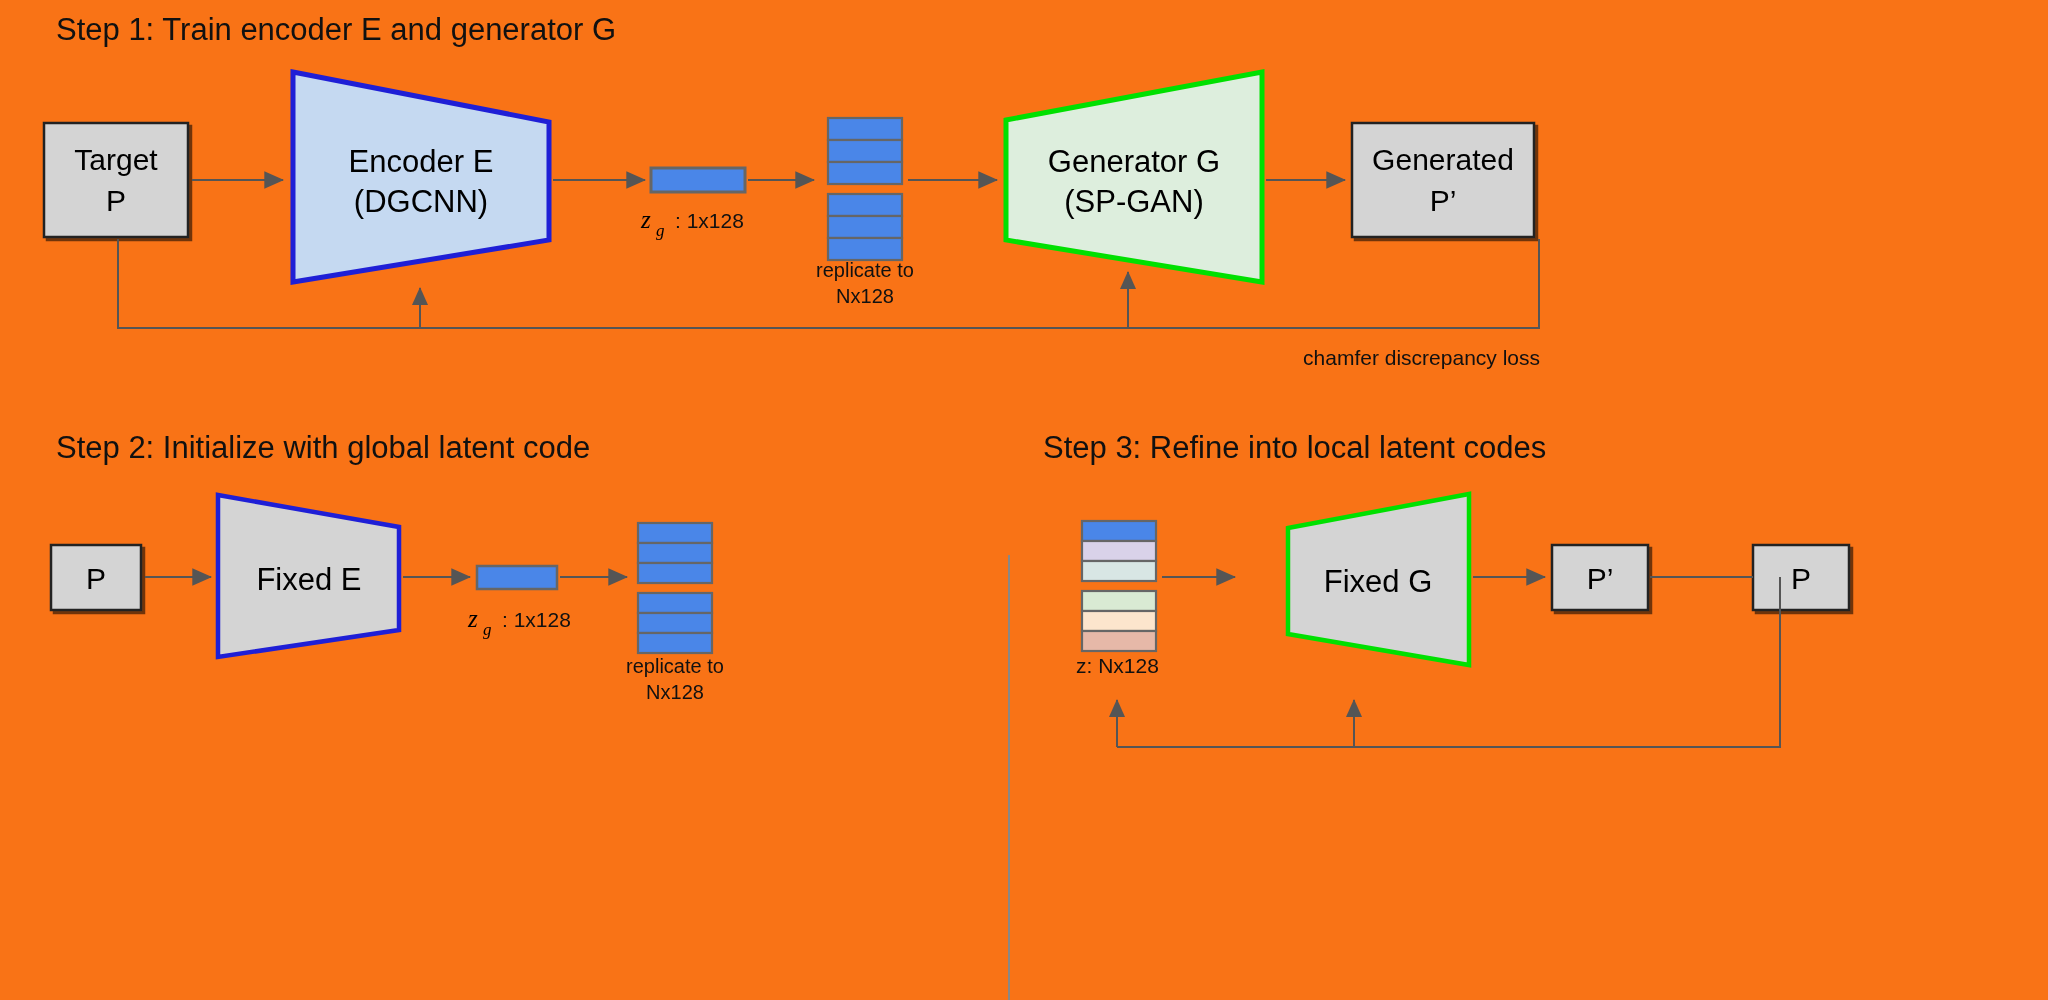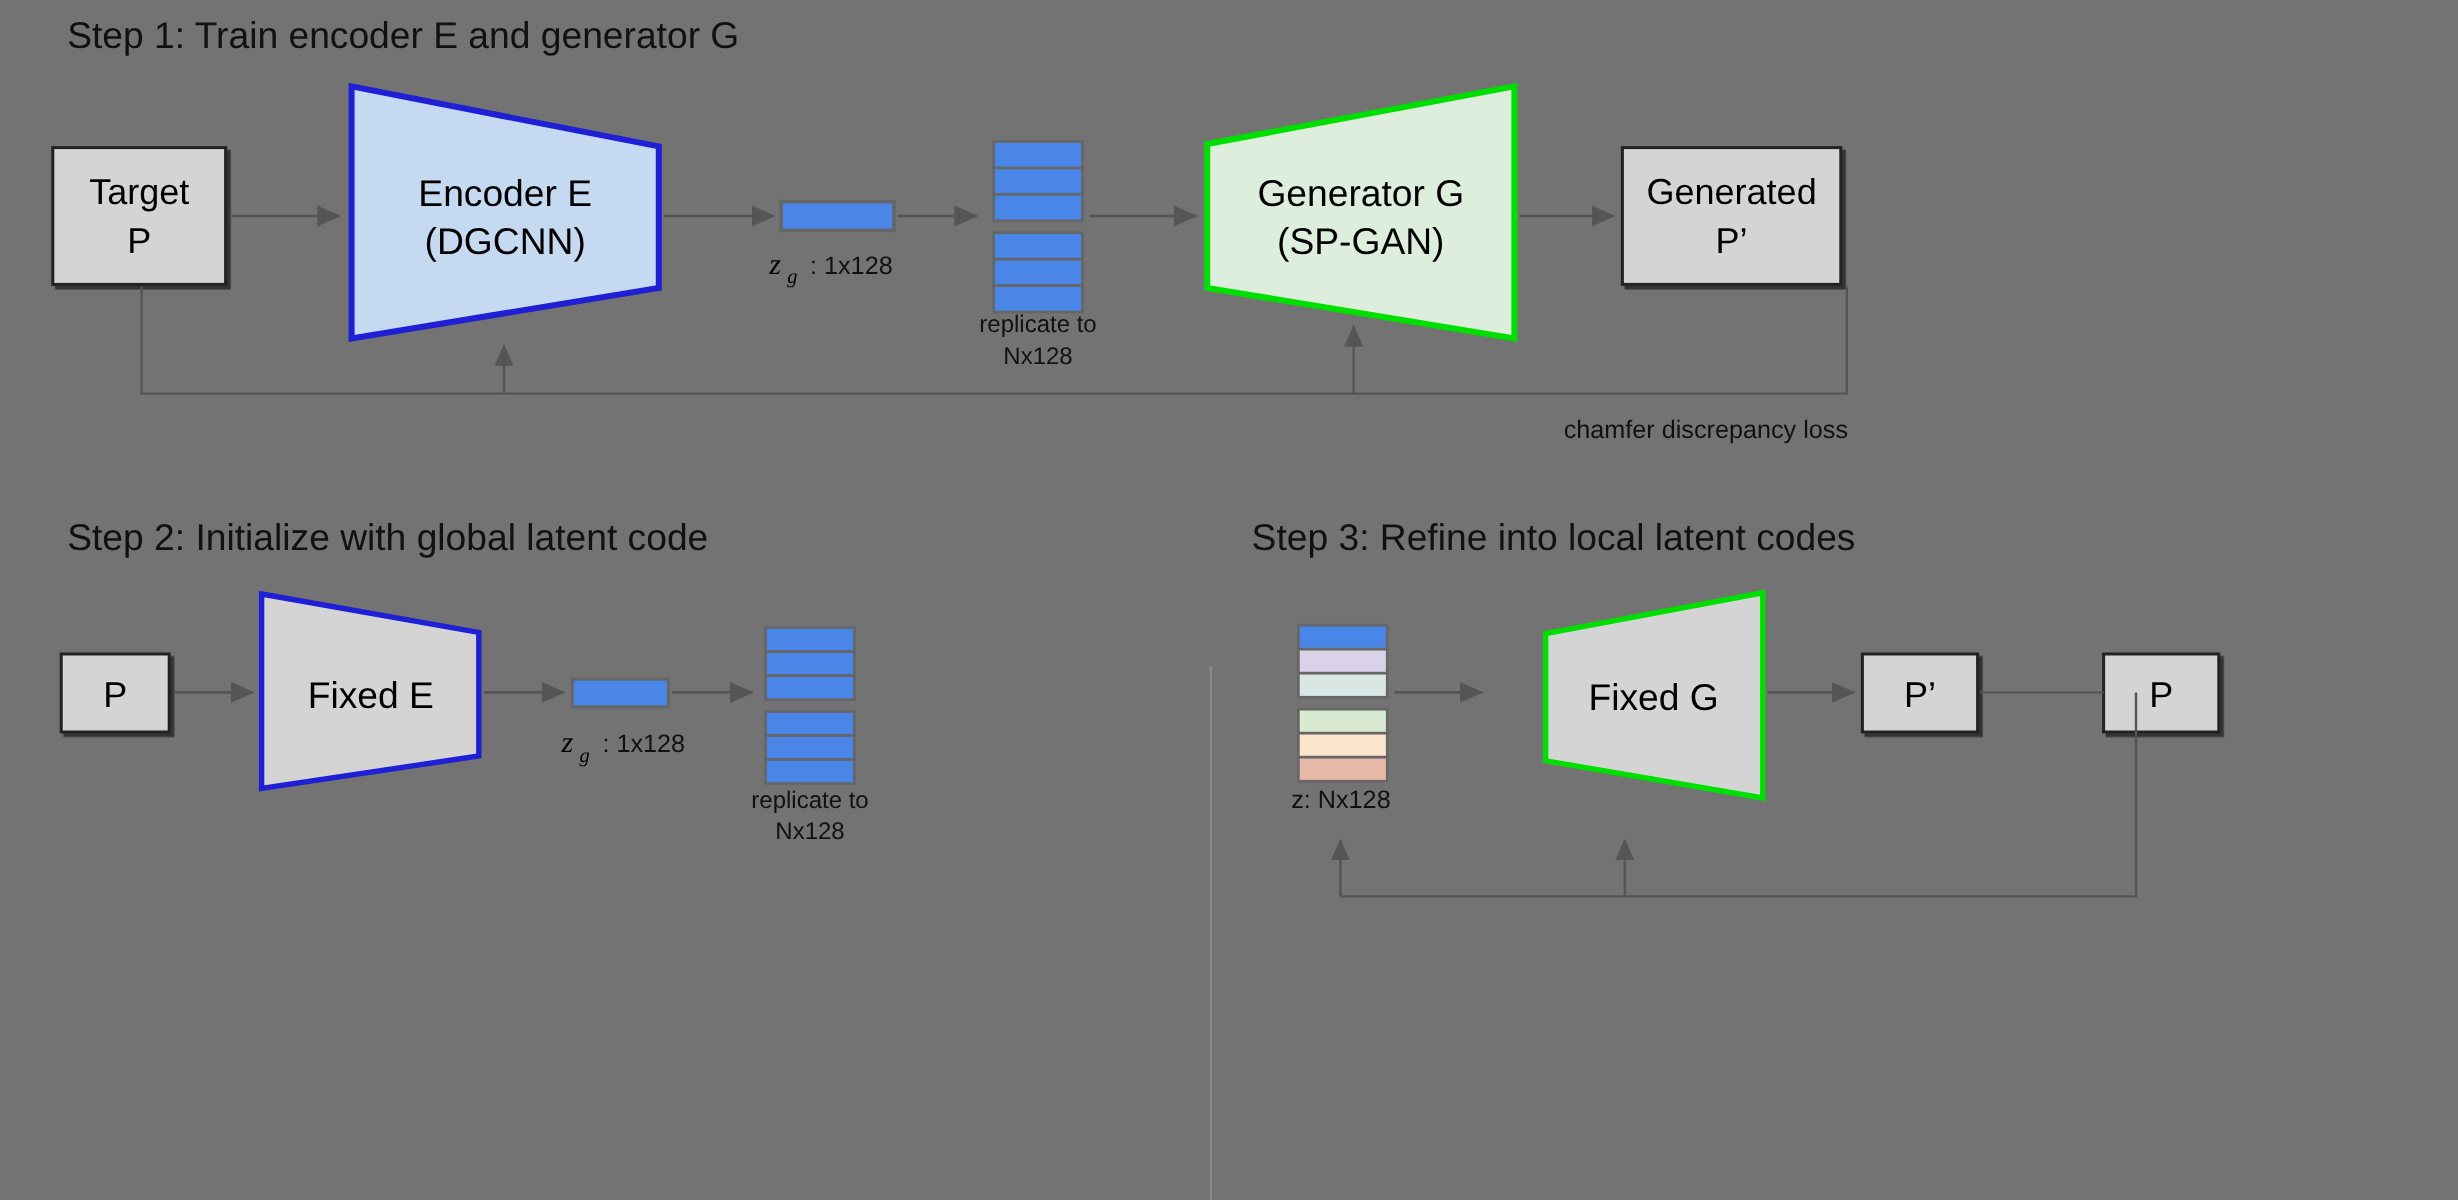--- a/index.html
+++ b/index.html
@@ -4,21 +4,21 @@
 <style>
   html, body {
     margin: 0;
     padding: 0;
     background: #ffffff;
   }
   #page {
     position: relative;
     width: 2048px;
     height: 1000px;
-    background: #737373;
+    background: #f97316;
     font-family: "Liberation Sans", sans-serif;
     overflow: hidden;
   }
   svg.diagram {
     position: absolute;
     top: 0;
     left: 0;
     width: 2048px;
     height: 1000px;
   }

